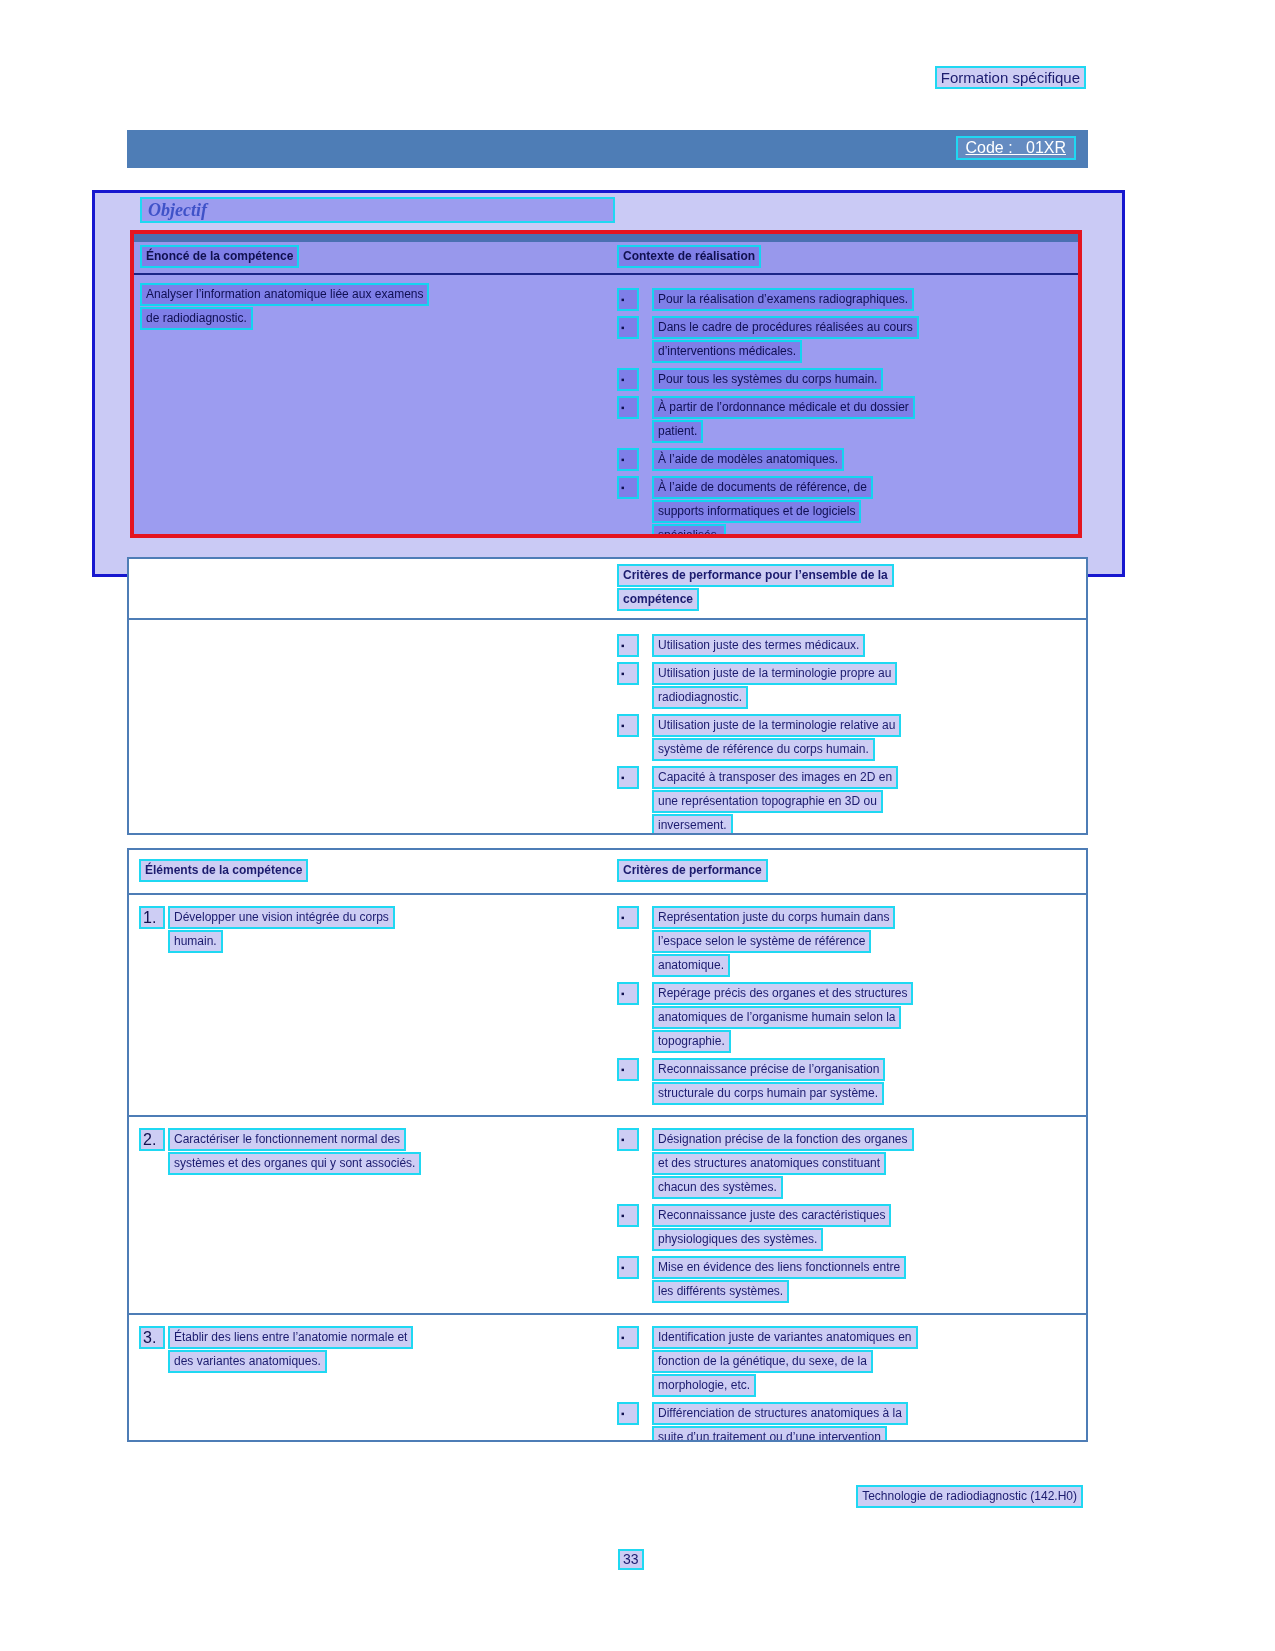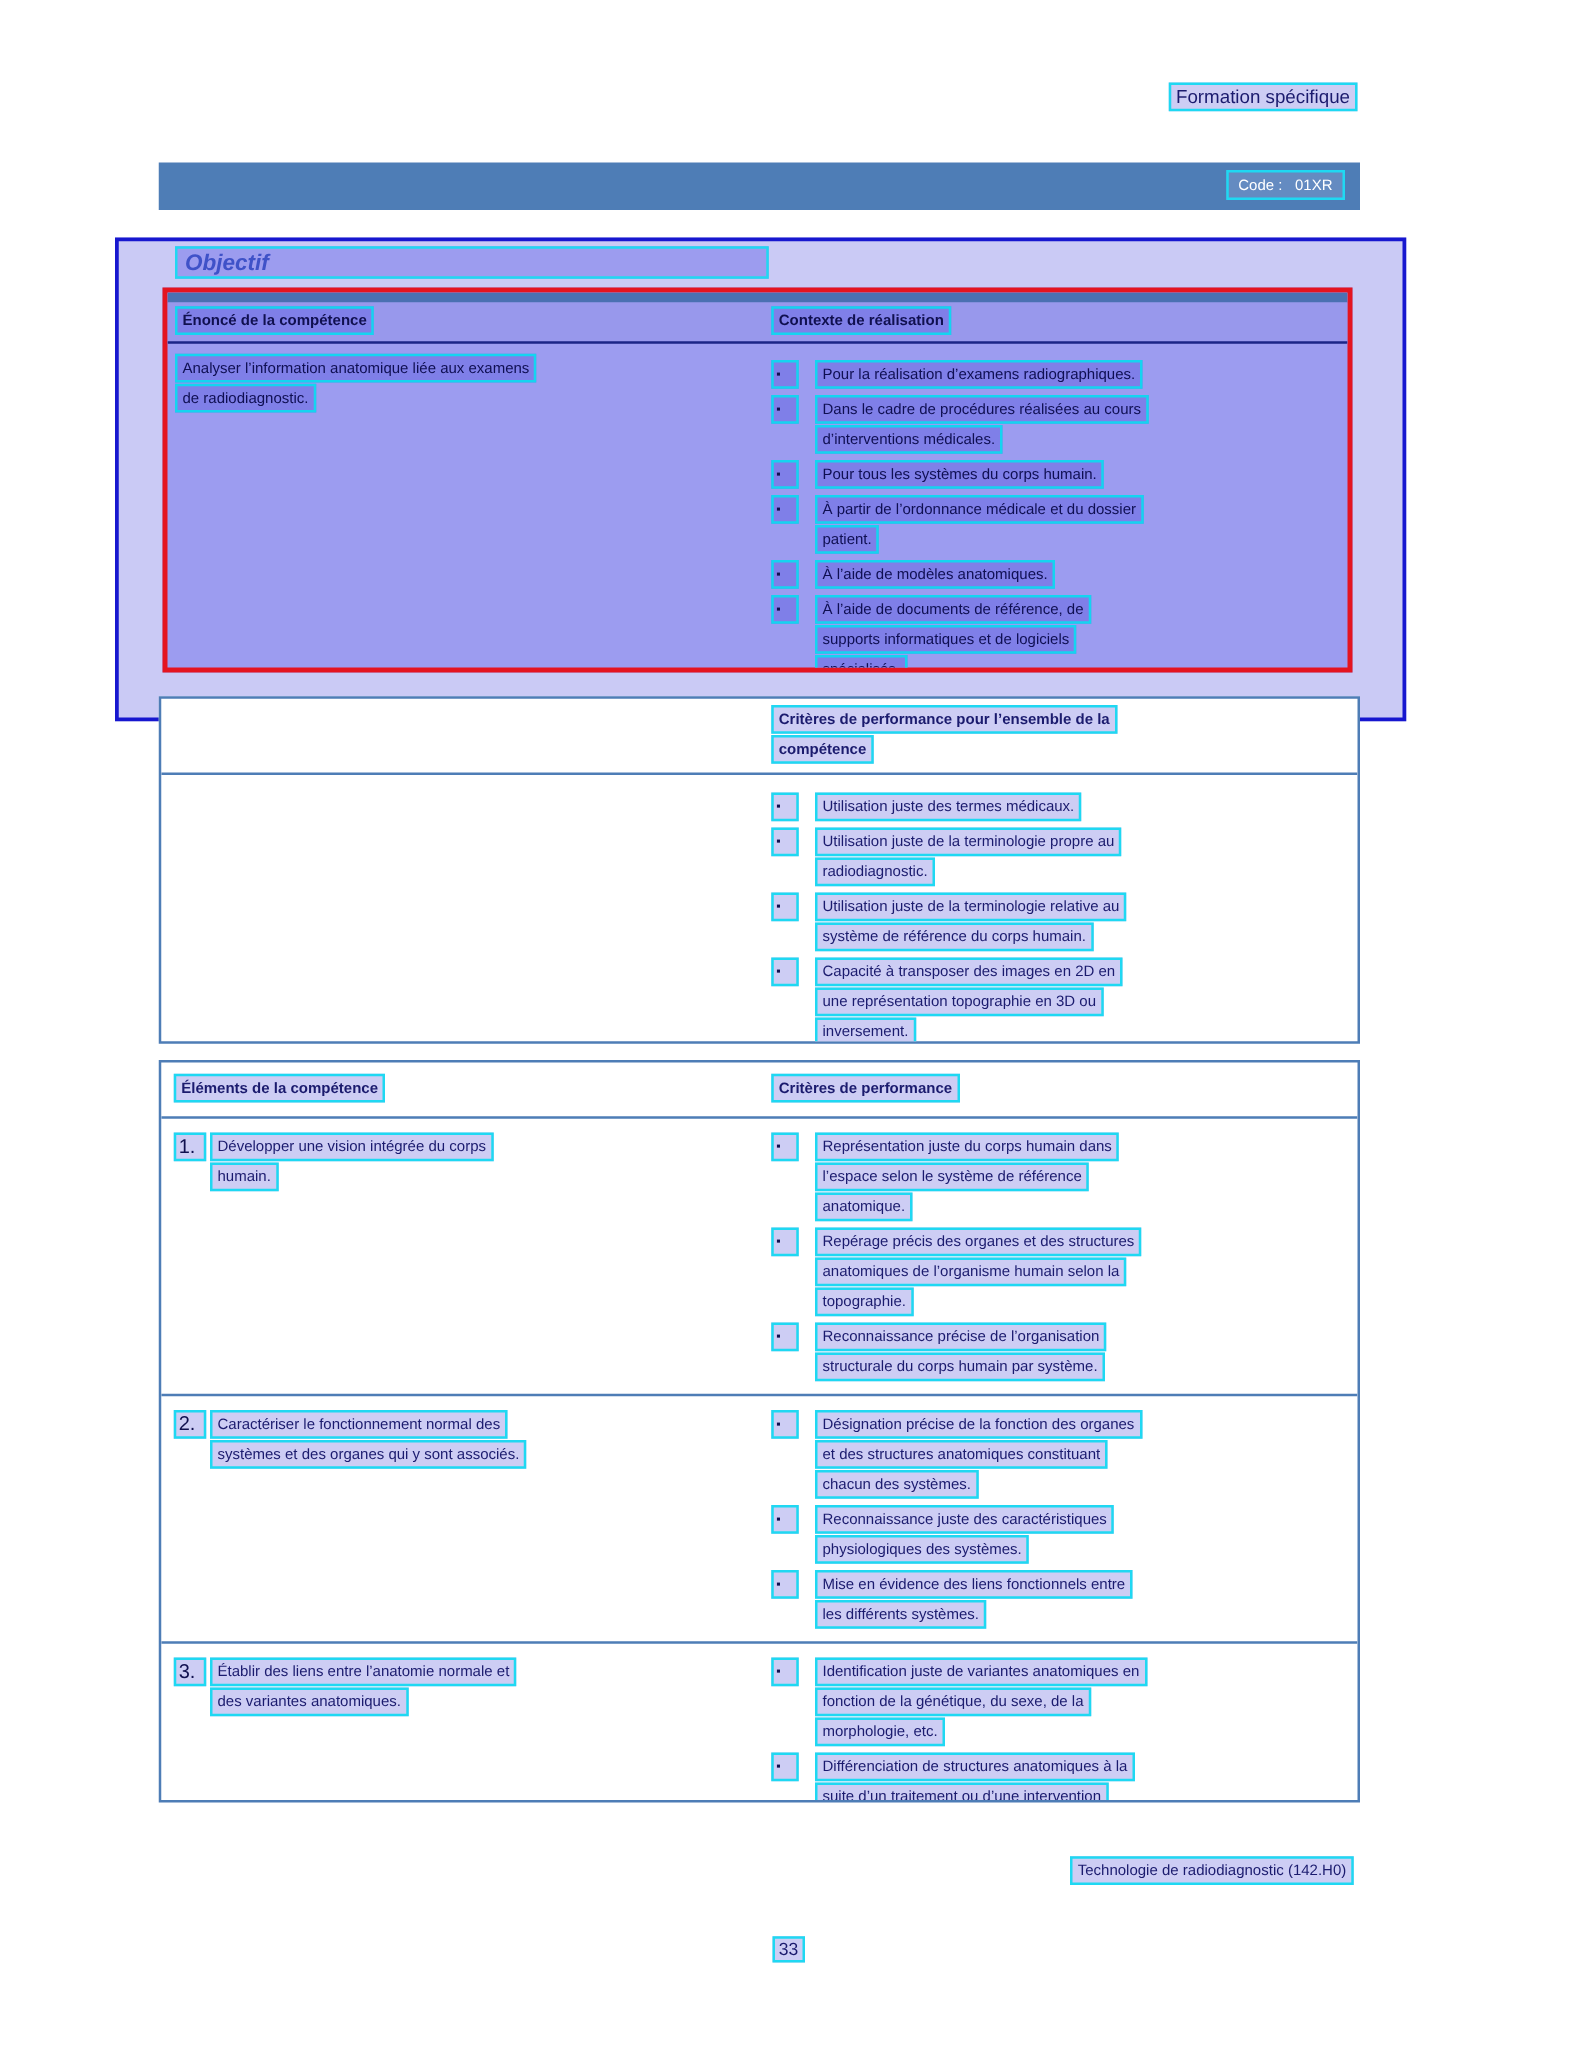--- a/index.html
+++ b/index.html
@@ -20,26 +20,26 @@
   .purple .marker{background:#7f7fe8;border-color:#14d4f0;}
   .purple .txt{background:#7f7fe8;border-color:#14d4f0;color:#0f0f52;}
   .bullets .marker{width:22px;margin-right:13px;font-size:10px;line-height:17px;}
   .nums .marker{width:26px;margin-right:3px;font-size:16px;line-height:17px;}
   .bold .txt{font-weight:bold;}
   .txt{box-sizing:border-box;}
   
   .formation{position:absolute;top:66px;right:189px;}
   .formation .hl{font-size:15px;}
   .codebar{position:absolute;left:127px;top:130px;width:961px;height:38px;background:#4e7db6;}
-  .code-label{position:absolute;right:12px;top:6px;color:#ffffff;font-size:12px;line-height:18px;
-      border:2px solid #1fd8f2;background:rgba(205,205,244,0.18);padding:1px 8px;white-space:pre;}
+  .code-label{position:absolute;right:12px;top:6px;color:#ffffff;font-size:16px;line-height:18px;
+      border:2px solid #1fd8f2;background:rgba(205,205,244,0.18);padding:1px 8px;white-space:pre;text-decoration:underline;}
   
   .objbox{position:absolute;left:92px;top:190px;width:1033px;height:387px;box-sizing:border-box;
       background:#cacaf5;border:3px solid #1717cf;}
-  .obj-titles{position:absolute;left:45px;top:4px;display:flex;}
+  .obj-titles{position:absolute;left:45px;top:4px;display:flex;font-family:Liberation Serif, serif;}
   .obj-title{box-sizing:border-box;background:#9c9cef;border:2px solid #1fd8f2;
       font-weight:bold;font-style:italic;font-size:18px;line-height:20px;color:#3f52c8;padding:1px 6px;}
   .obj-title.t1{width:475px;}
   .obj-title.t2{width:327px;}
   .redtable{position:absolute;left:35px;top:37px;width:952px;height:308px;box-sizing:border-box;
       border:4px solid #e41420;background:#9c9cf0;overflow:hidden;}
   .rstrip{height:8px;background:#4a70b2;}
   .rhead{display:flex;background:#9898ec;padding:3px 0 5px 0;border-bottom:2px solid #1b2587;}
   .rhead .hcell{font-weight:bold;}
   .rc1{box-sizing:border-box;width:483px;padding-left:6px;}

